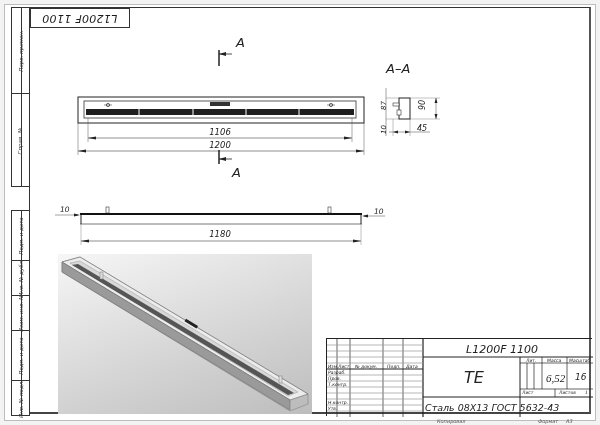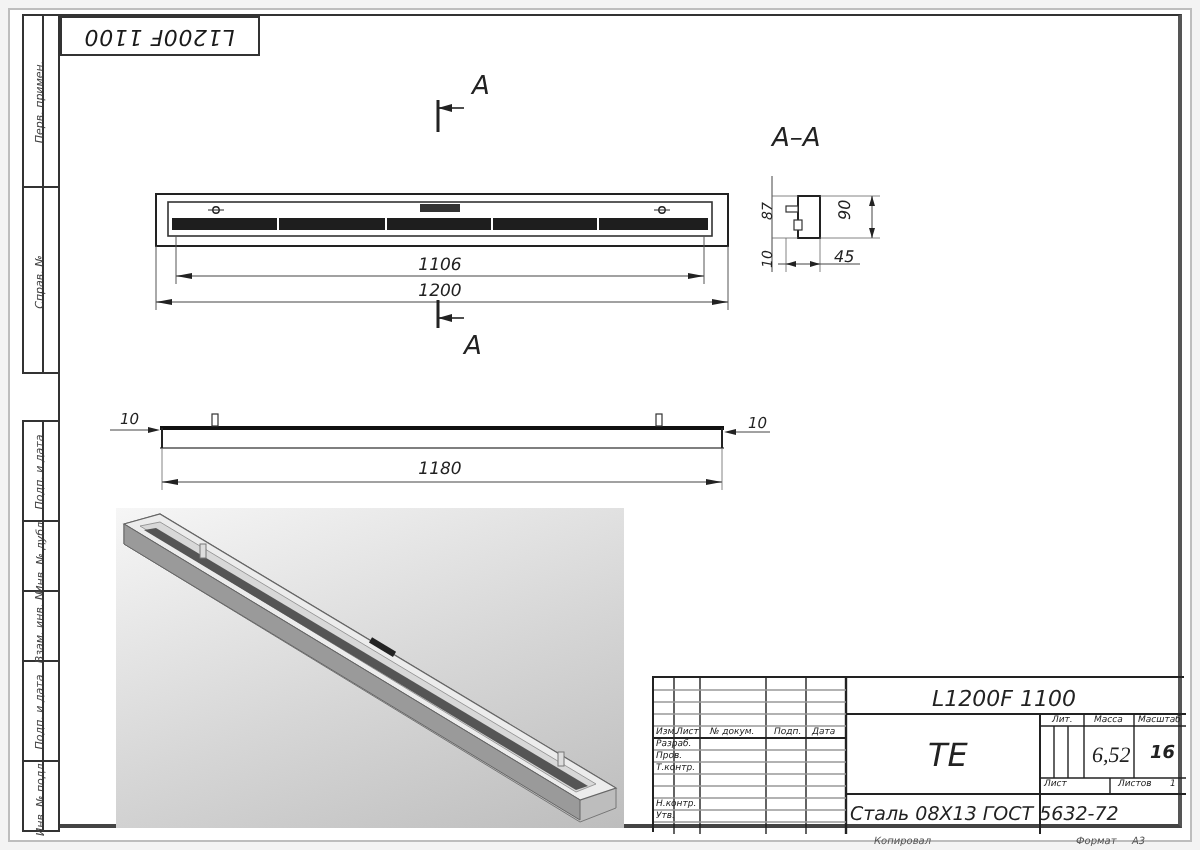--- a/index.html
+++ b/index.html
@@ -218,27 +218,27 @@
   <div class="tb-text" style="left:79px; top:25px; font-size:4.5px;">Дата</div>
 
   <div class="tb-text" style="left:1px; top:31px; font-size:4.5px;">Разраб.</div>
   <div class="tb-text" style="left:1px; top:37px; font-size:4.5px;">Пров.</div>
   <div class="tb-text" style="left:1px; top:43px; font-size:4.5px;">Т.контр.</div>
   <div class="tb-text" style="left:1px; top:61px; font-size:4.5px;">Н.контр.</div>
   <div class="tb-text" style="left:1px; top:67px; font-size:4.5px;">Утв.</div>
 
   <div class="tb-text" style="left:150px; top:4px; font-size:11px; transform:translateX(-50%) translateX(25px);">L1200F 1100</div>
   <div class="tb-text" style="left:137px; top:29px; font-size:16px;font-style:italic;">TE</div>
-  <div class="tb-text" style="left:98px; top:63px; font-size:9.5px;">Сталь 08Х13 ГОСТ 5632-72</div>
+  <div class="tb-text" style="left:98px; top:63px; font-size:9.5px;">Сталь 08Х13 ГОСТ 5632-43</div>
 
   <div class="tb-text" style="left:199px; top:19px; font-size:4.5px;">Лит.</div>
   <div class="tb-text" style="left:220px; top:19px; font-size:4.5px;">Масса</div>
   <div class="tb-text" style="left:242px; top:19px; font-size:4.5px;">Масштаб</div>
   <div class="tb-text" style="left:219px; top:33px; font-size:11px;font-family:Liberation Serif, serif;">6,52</div>
-  <div class="tb-text" style="left:248px; top:33px; font-size:9px;font-weight:bold;">16</div>
+  <div class="tb-text" style="left:248px; top:33px; font-size:9px;">16</div>
   <div class="tb-text" style="left:195px; top:51px; font-size:4.5px;">Лист</div>
   <div class="tb-text" style="left:232px; top:51px; font-size:4.5px;">Листов</div>
   <div class="tb-text" style="left:258px; top:51px; font-size:4.5px;">1</div>
 </div>
 
 <div class="bottom-label" style="left:437px; top:418px;">Копировал</div>
 <div class="bottom-label" style="left:538px; top:418px;">Формат</div>
 <div class="bottom-label" style="left:566px; top:418px;">А3</div>
 
 </body></html>

